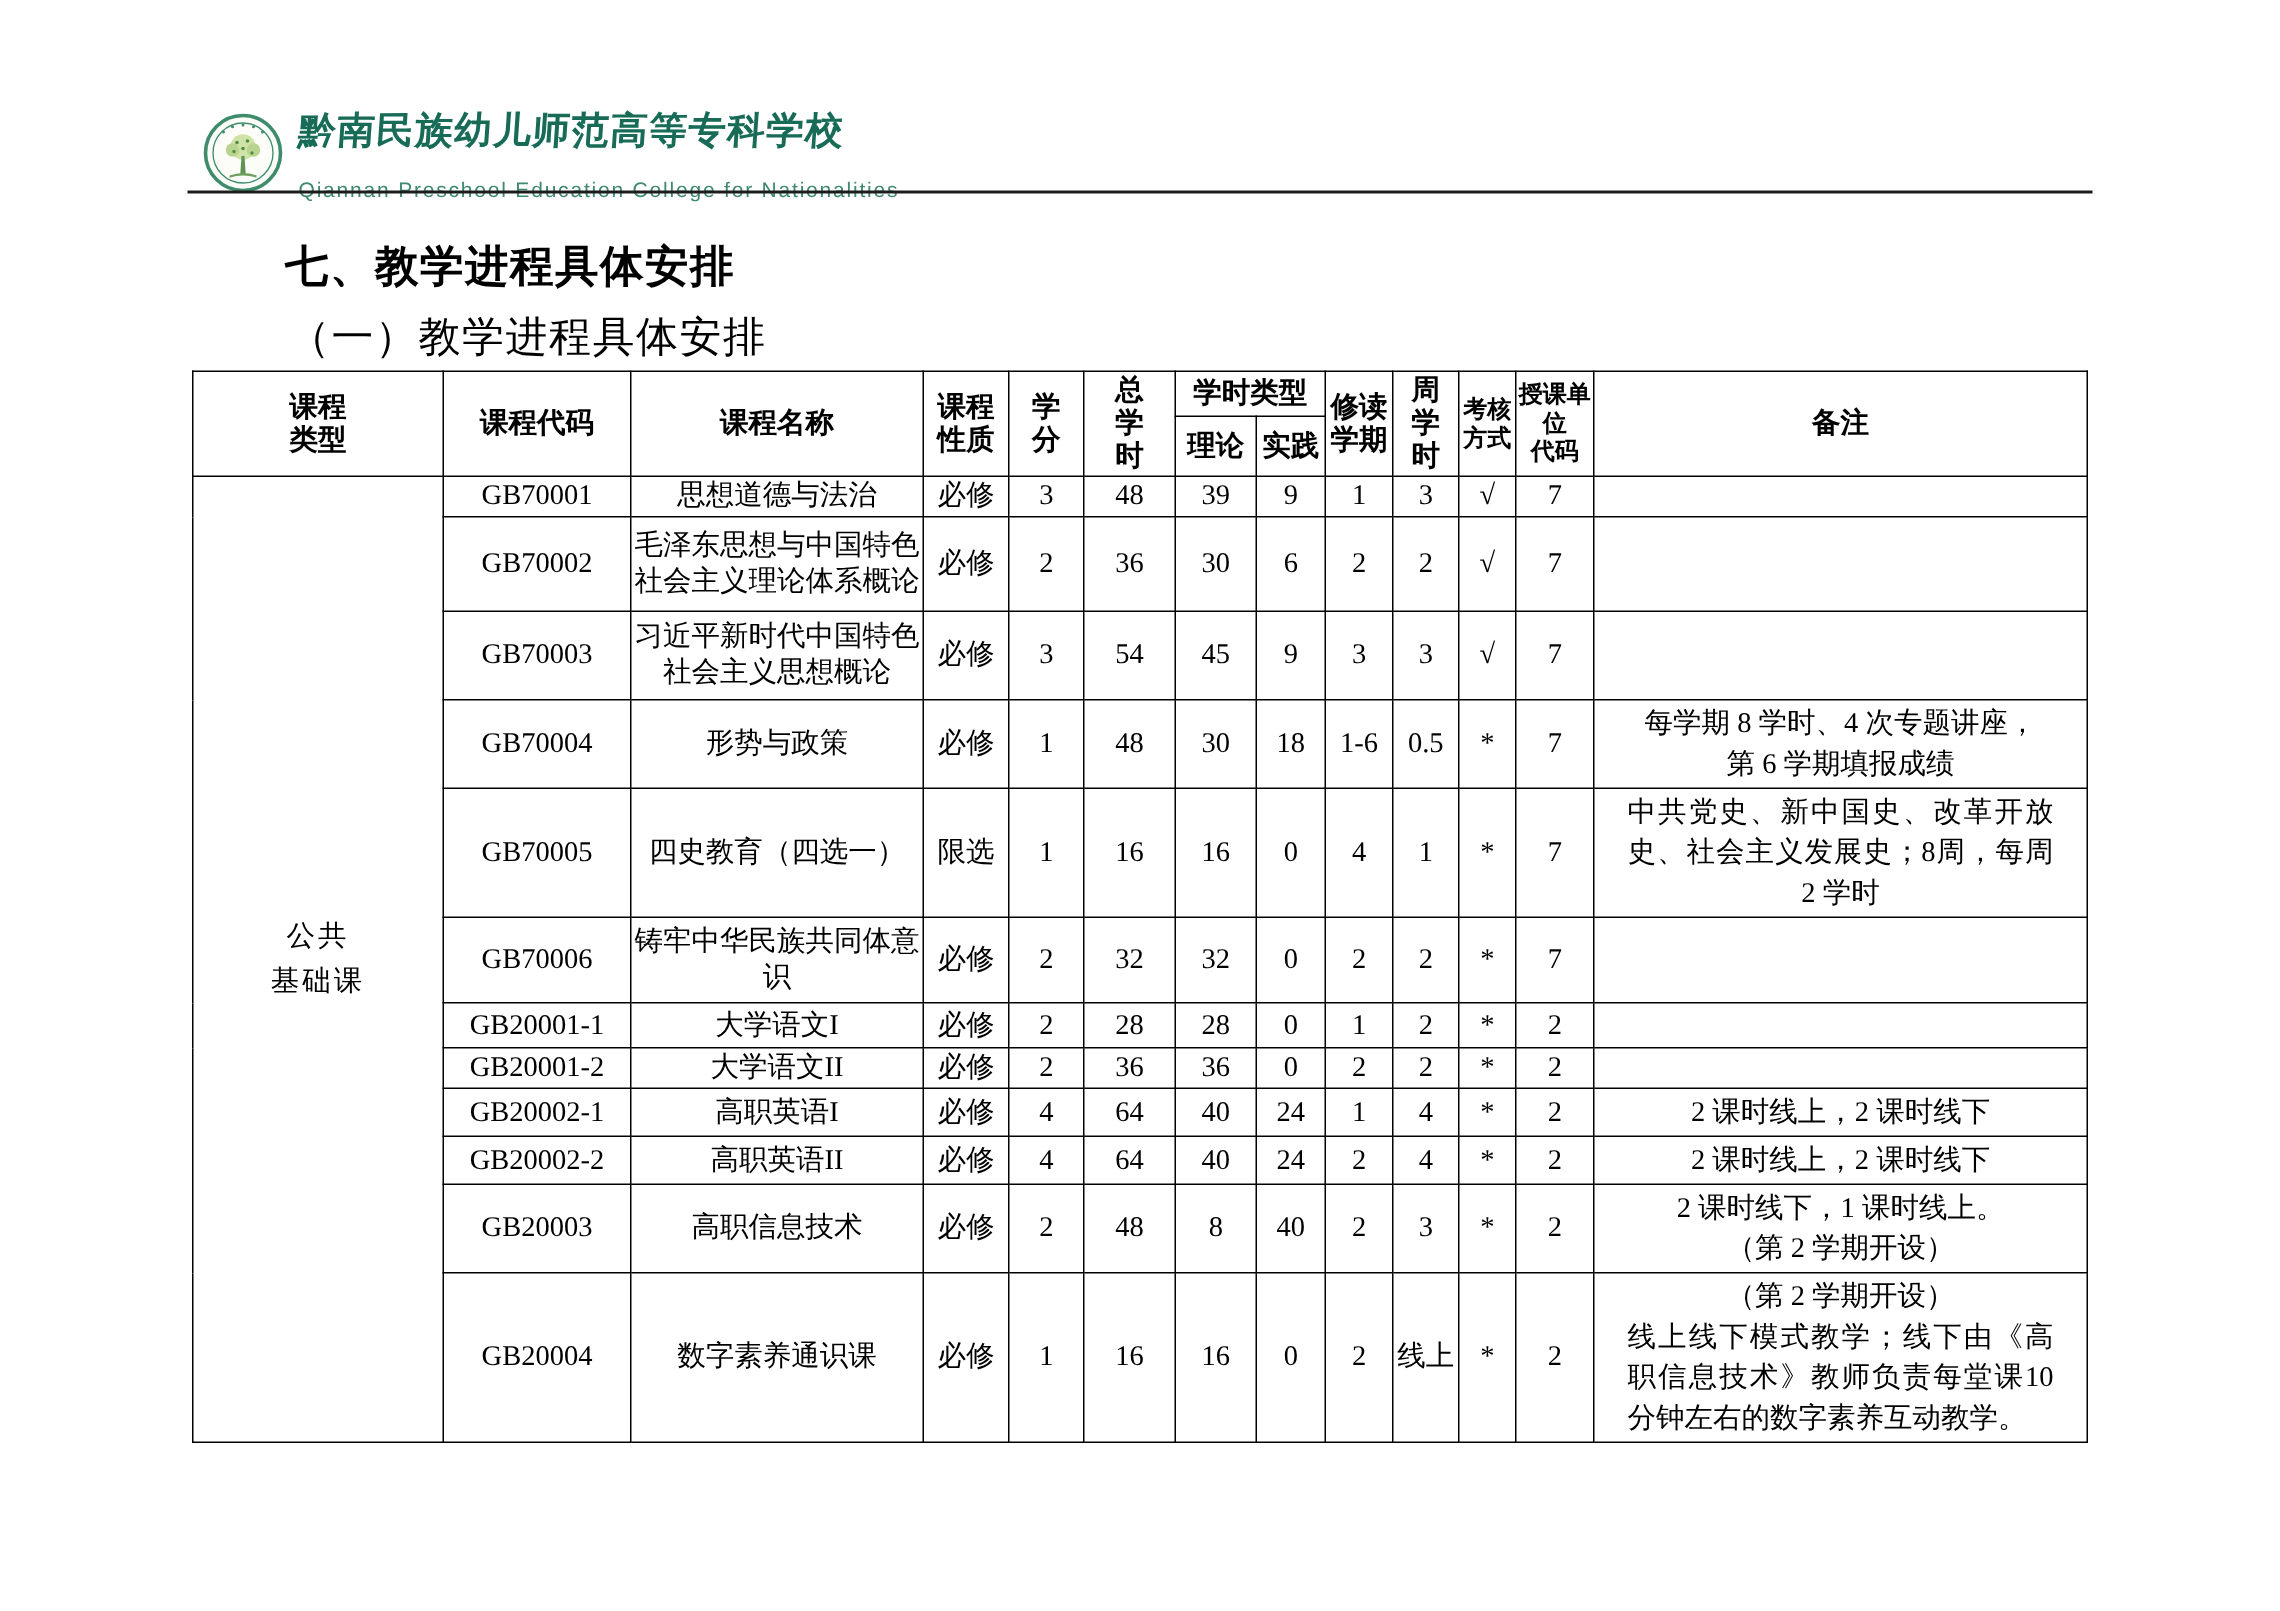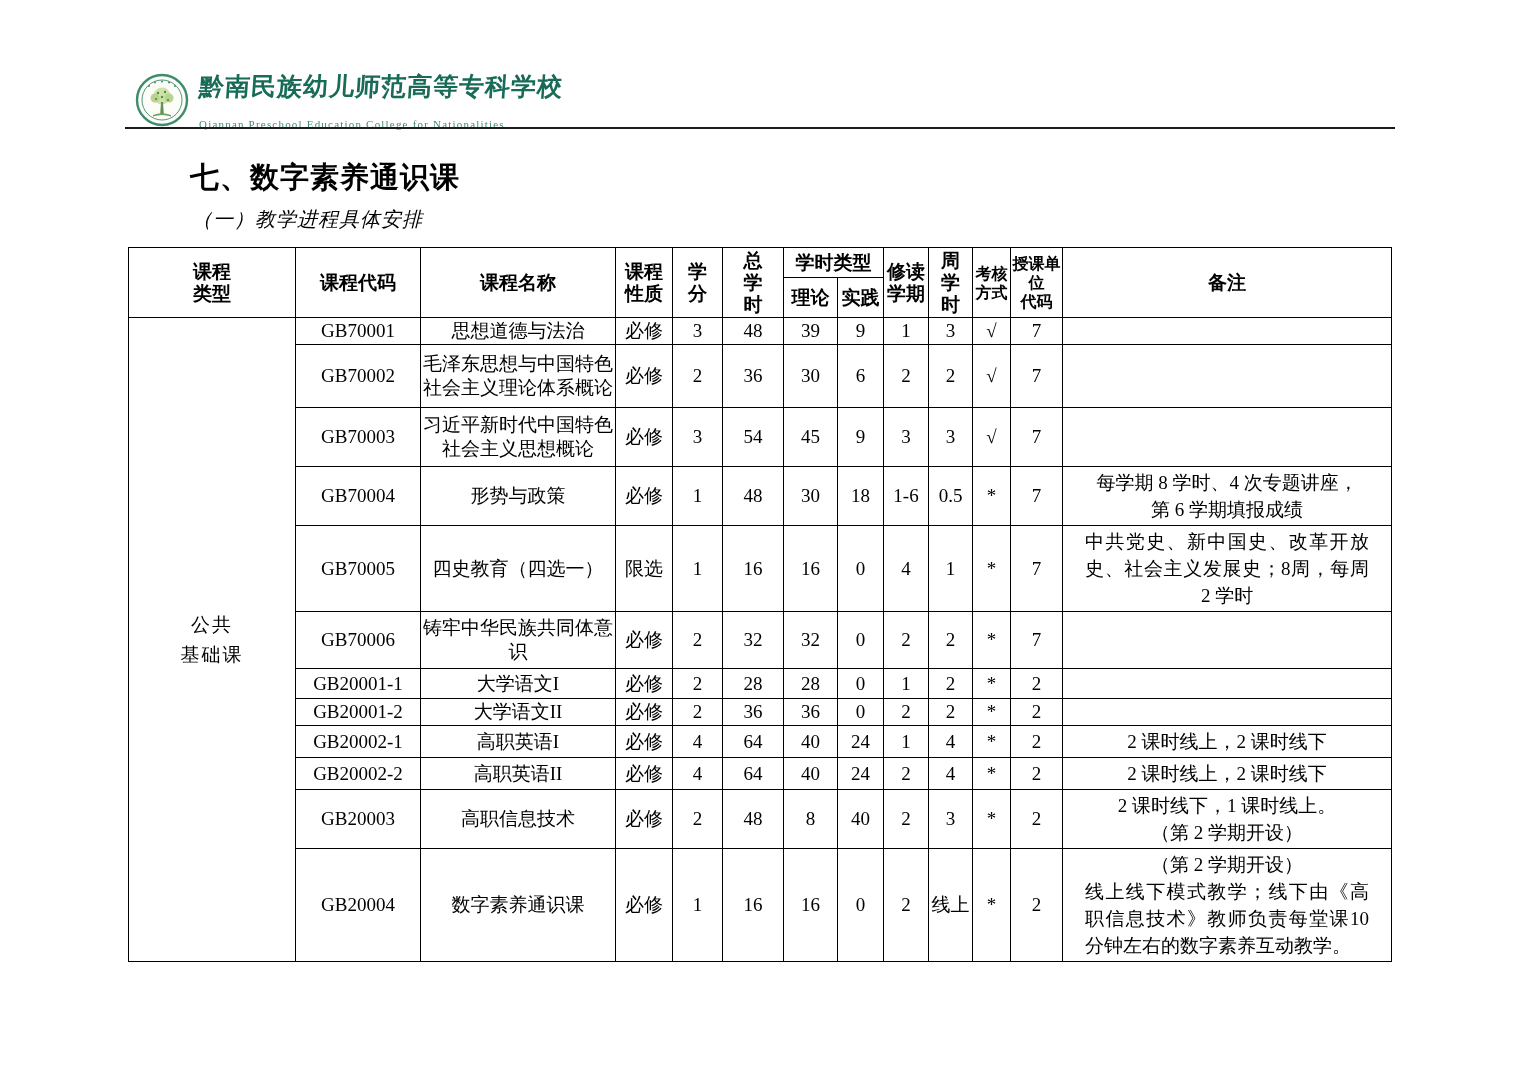--- a/index.html
+++ b/index.html
@@ -14,36 +14,35 @@
   
   .logo-row { position: absolute; left: 135px; top: 70px; display: flex; align-items: center; gap: 10px; }
   .seal { width: 54px; height: 54px; flex: 0 0 auto; }
   .logo-text { display: flex; flex-direction: column; justify-content: center; }
   .logo-cn {
     font-size: 25px; font-weight: bold; letter-spacing: 1px;
     color: #176b57; font-family: "Liberation Serif", serif;
     transform: skewX(-4deg);
   }
   .logo-en {
-    margin-top: 15px; font-size: 11px; letter-spacing: 1.2px;
-    color: #3f8a70; font-family: Liberation Serif, serif;
+    margin-top: 15px; font-size: 14px; letter-spacing: 1.2px;
+    color: #3f8a70; font-family: Liberation Sans, sans-serif;
   }
   .header-rule { position: absolute; left: 125px; top: 127px; width: 1270px; height: 2px; background: #1c1c1c; }
 
   
   h1.sec {
     position: absolute; left: 190px; top: 158px;
     font-size: 29px; font-weight: bold; letter-spacing: 1px;
     font-family: "Liberation Sans", "DejaVu Sans", sans-serif;
   }
   h2.subsec {
     position: absolute; left: 192px; top: 206px;
-    font-size: 20px; font-weight: normal; letter-spacing: 1px;
+    font-size: 28px; font-weight: normal; letter-spacing: 1px;
     font-family: "Liberation Serif", "DejaVu Serif", serif;
-    font-style: italic;
   }
 
   
   table.sched {
     position: absolute; left: 128px; top: 247px;
     width: 1263px; border-collapse: collapse; table-layout: fixed;
     border: 1px solid #000;
   }
   .sched th, .sched td {
     border: 1px solid #000;
@@ -92,21 +91,21 @@
         <path d="M18 42 Q27 38.5 36 42 L36 43.5 Q27 40.5 18 43.5 Z" fill="#6fa05e"></path>
       </g>
     </svg>
     <div class="logo-text">
       <div class="logo-cn">黔南民族幼儿师范高等专科学校</div>
       <div class="logo-en">Qiannan Preschool Education College for Nationalities</div>
     </div>
   </div>
   <div class="header-rule"></div>
 
-  <h1 class="sec">七、数字素养通识课</h1>
+  <h1 class="sec">七、教学进程具体安排</h1>
   <h2 class="subsec">（一）教学进程具体安排</h2>
 
   <table class="sched">
     <colgroup>
       <col style="width:167px">
         <col style="width:125px">
         <col style="width:195px">
       <col style="width:57px">
         <col style="width:50px">
         <col style="width:61px">

